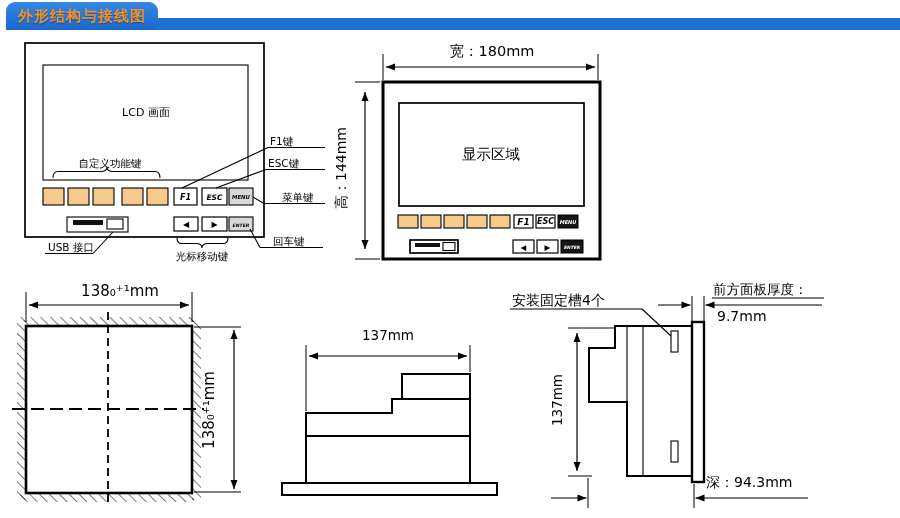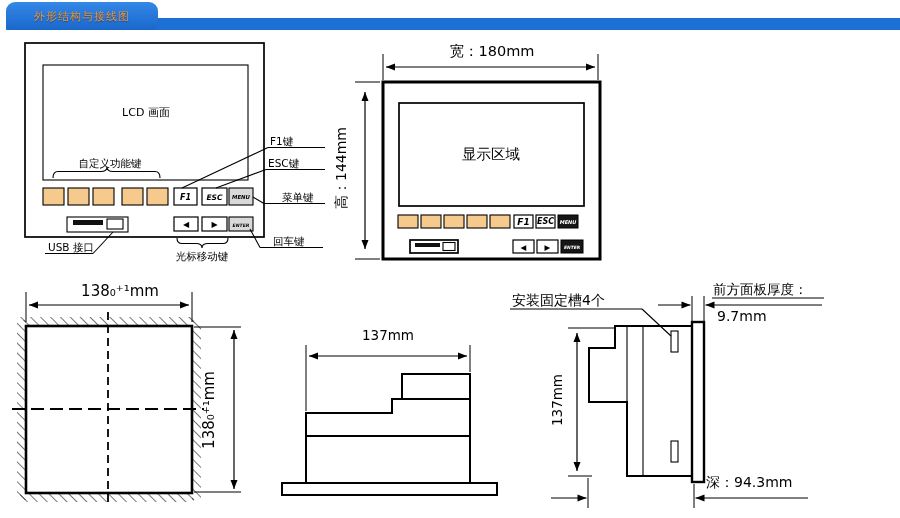--- a/index.html
+++ b/index.html
@@ -3,21 +3,21 @@
 <meta charset="utf-8">
 <style>
   html,body{margin:0;padding:0;background:#fff;}
   #stage{position:relative;width:900px;height:518px;background:#fff;overflow:hidden;
          font-family:"DejaVu Sans","Liberation Sans",sans-serif;}
   
   #banner-bar{position:absolute;left:6px;top:18px;width:894px;height:12px;background:#1c70d4;}
   #banner-tab{position:absolute;left:6px;top:2px;width:152px;height:28px;
               background:linear-gradient(#3488e6,#1a67cc);border-radius:9px 9px 5px 5px;
               display:flex;align-items:center;justify-content:center;}
-  #banner-tab span{color:#f0922d;font-weight:normal;font-size:11px;letter-spacing:1px;
+  #banner-tab span{color:#f0922d;font-weight:bold;font-size:15px;letter-spacing:1px;
                    text-shadow:0 1px 1px rgba(0,0,0,.35);}
   
   svg{position:absolute;left:0;top:0;}
   .ln{stroke:#000;stroke-width:1.1;fill:none;}
   .dim{stroke:#000;stroke-width:1.2;fill:none;}
   .ext{stroke:#000;stroke-width:1;fill:none;}
   .med{stroke:#000;stroke-width:1.7;fill:#fff;}
   .thk{stroke:#000;stroke-width:2.6;fill:#fff;}
   .thk3{stroke:#000;stroke-width:3;fill:#fff;}
   .dash{stroke:#000;stroke-width:1.8;fill:none;}

